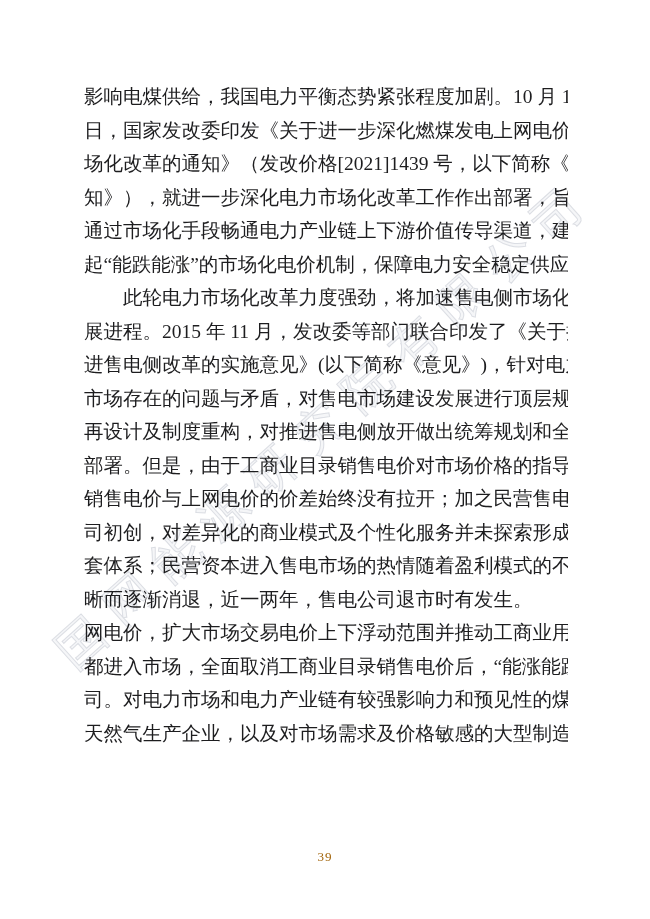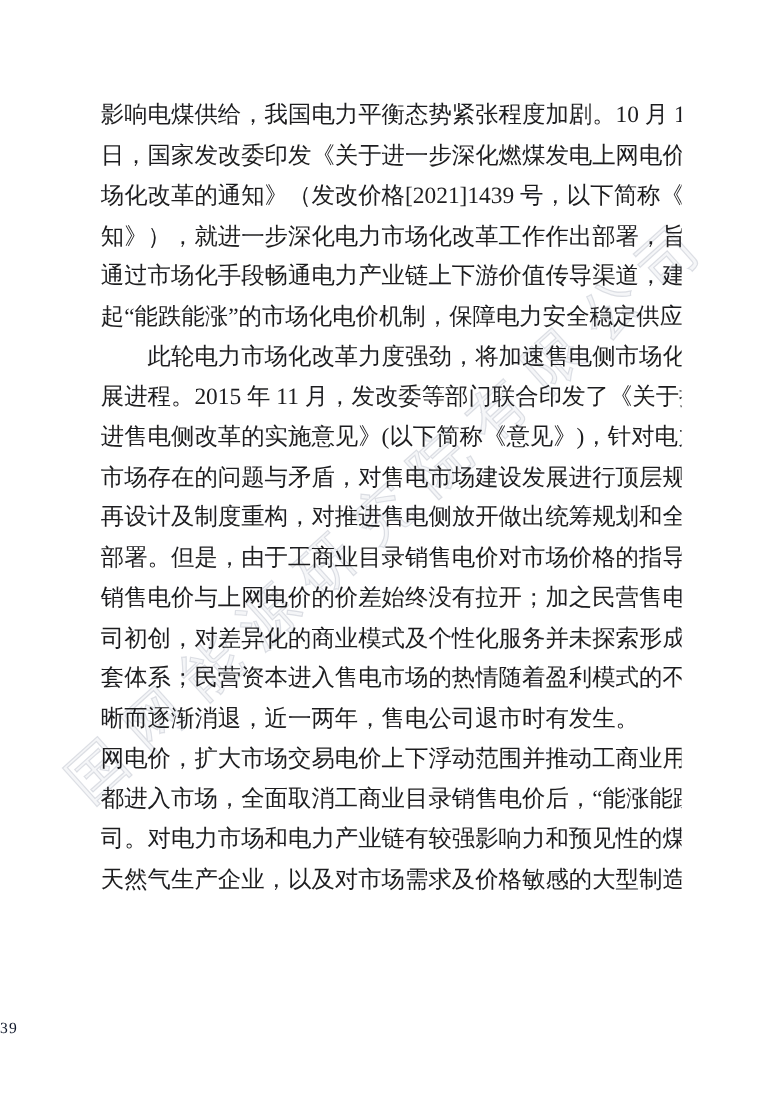--- a/index.html
+++ b/index.html
@@ -52,23 +52,23 @@
   }
   .text-line.no-fill {
     text-align: right;
     text-align-last: left;
   }
   .page-number {
     position: absolute;
     left: 0;
     top: 849px;
     width: 100%;
-    text-align: left;
+    text-align: center;
     font-size: 13px;
-    color: #0f172a;
+    color: #a16207;
     letter-spacing: 1px;
   }
 </style>
 </head>
 <body>
 
 <div class="page">
   <div class="watermark">国网能源研究院有限公司</div>
 
   <div class="text-block">

